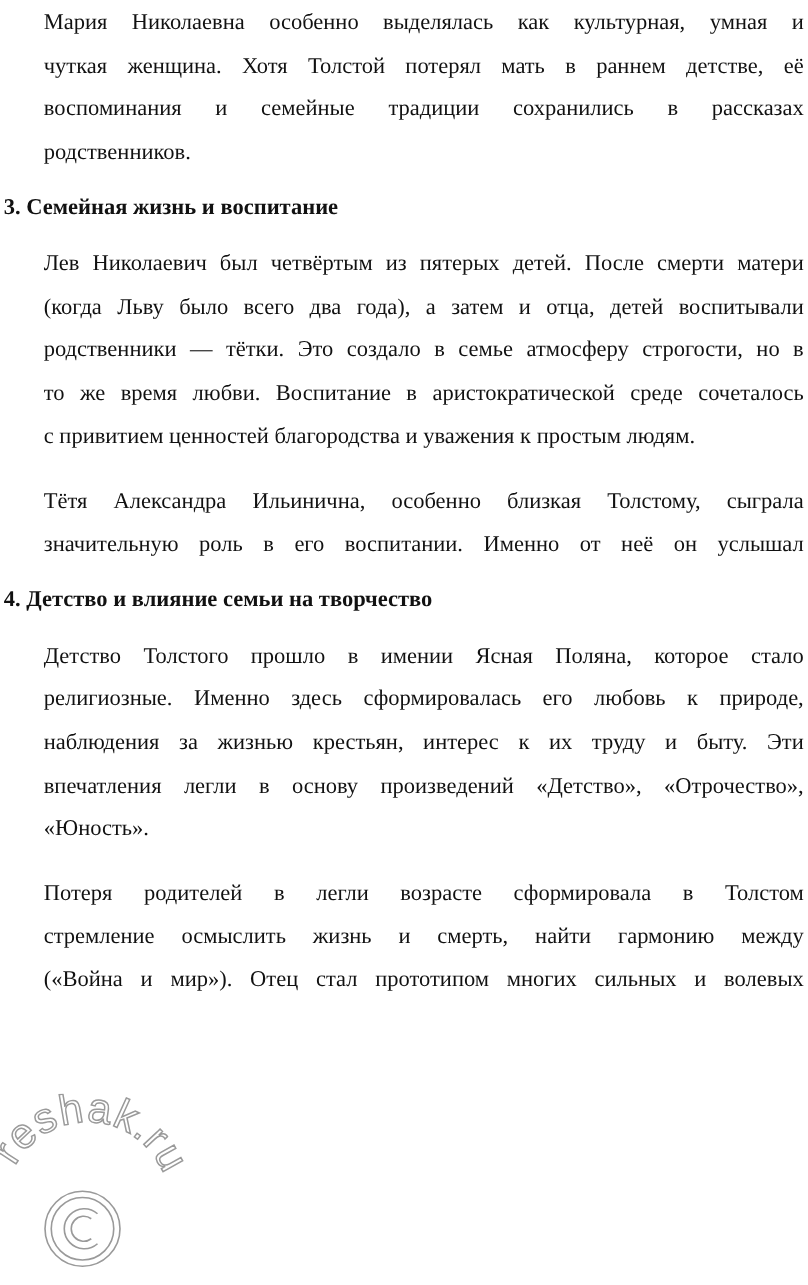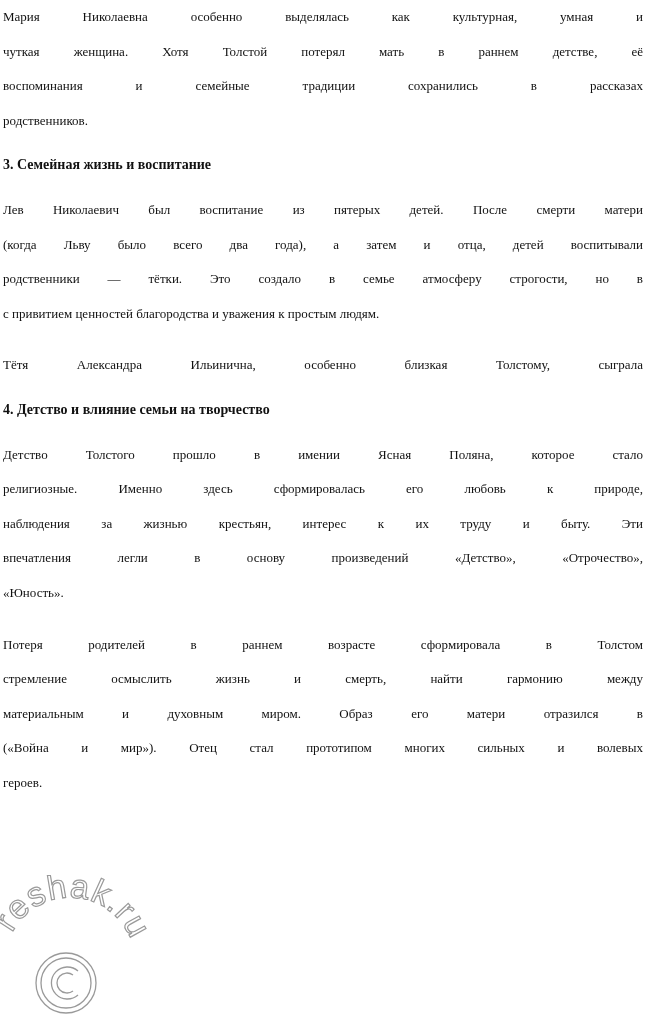--- a/index.html
+++ b/index.html
@@ -5,31 +5,32 @@
   html, body { margin: 0; padding: 0; background: #ffffff; }
   body {
     width: 646px; height: 1028px; overflow: hidden; position: relative;
     font-family: "Liberation Serif", "DejaVu Serif", serif;
     color: #111111;
   }
   .page { position: absolute; left: 3px; top: 0; width: 640px; }
   .para { margin: 0; }
   .line {
     display: block;
-    font-size: 13px;
+    font-size: 18px;
     line-height: 34.6px;
     height: 34.6px;
     white-space: nowrap;
     text-align: justify;
     text-align-last: justify;
+    margin-left: 32px;
   }
   .line.last { text-align-last: left; }
   .heading {
     font-weight: bold;
-    font-size: 14px;
+    font-size: 18px;
     line-height: 34.6px;
     margin: 10px 0 10px 0;
   }
   .gap { height: 17px; }
   .watermark {
     position: absolute; left: 0; top: 875px; width: 170px; height: 153px;
     pointer-events: none;
   }
 </style>
 </head>
@@ -40,50 +41,50 @@
   <div class="para">
     <span class="line">Мария Николаевна особенно выделялась как культурная, умная и</span>
     <span class="line">чуткая женщина. Хотя Толстой потерял мать в раннем детстве, её</span>
     <span class="line">воспоминания и семейные традиции сохранились в рассказах</span>
     <span class="line last">родственников.</span>
   </div>
 
   <div class="heading">3. Семейная жизнь и воспитание</div>
 
   <div class="para">
-    <span class="line">Лев Николаевич был воспитание из пятерых детей. После смерти матери</span>
+    <span class="line">Лев Николаевич был четвёртым из пятерых детей. После смерти матери</span>
     <span class="line">(когда Льву было всего два года), а затем и отца, детей воспитывали</span>
     <span class="line">родственники — тётки. Это создало в семье атмосферу строгости, но в</span>
+    <span class="line">то же время любви. Воспитание в аристократической среде сочеталось</span>
     <span class="line last">с привитием ценностей благородства и уважения к простым людям.</span>
   </div>
 
   <div class="gap"></div>
 
   <div class="para">
     <span class="line">Тётя Александра Ильинична, особенно близкая Толстому, сыграла</span>
+    <span class="line">значительную роль в его воспитании. Именно от неё он услышал</span>
   </div>
 
   <div class="heading">4. Детство и влияние семьи на творчество</div>
 
   <div class="para">
     <span class="line">Детство Толстого прошло в имении Ясная Поляна, которое стало</span>
     <span class="line">религиозные. Именно здесь сформировалась его любовь к природе,</span>
     <span class="line">наблюдения за жизнью крестьян, интерес к их труду и быту. Эти</span>
     <span class="line">впечатления легли в основу произведений «Детство», «Отрочество»,</span>
     <span class="line last">«Юность».</span>
   </div>
 
   <div class="gap"></div>
 
   <div class="para">
-    <span class="line">Потеря родителей в раннем возрасте сформировала в Толстом</span>
+    <span class="line">Потеря родителей в легли возрасте сформировала в Толстом</span>
     <span class="line">стремление осмыслить жизнь и смерть, найти гармонию между</span>
-    <span class="line">материальным и духовным миром. Образ его матери отразился в</span>
     <span class="line">(«Война и мир»). Отец стал прототипом многих сильных и волевых</span>
-    <span class="line last">героев.</span>
   </div>
 </div>
 
 <svg class="watermark" viewBox="0 0 170 153" xmlns="http://www.w3.org/2000/svg">
   <defs>
     <path id="wm-arc" d="M 12 58 A 62 62 0 0 1 128 118" fill="none"></path>
   </defs>
   <text font-family="Liberation Sans, DejaVu Sans, sans-serif" font-size="34" fill="none" stroke="#9a9a9a" stroke-width="1.2" letter-spacing="1">
     <textPath href="#wm-arc">reshak.ru</textPath>
   </text>

